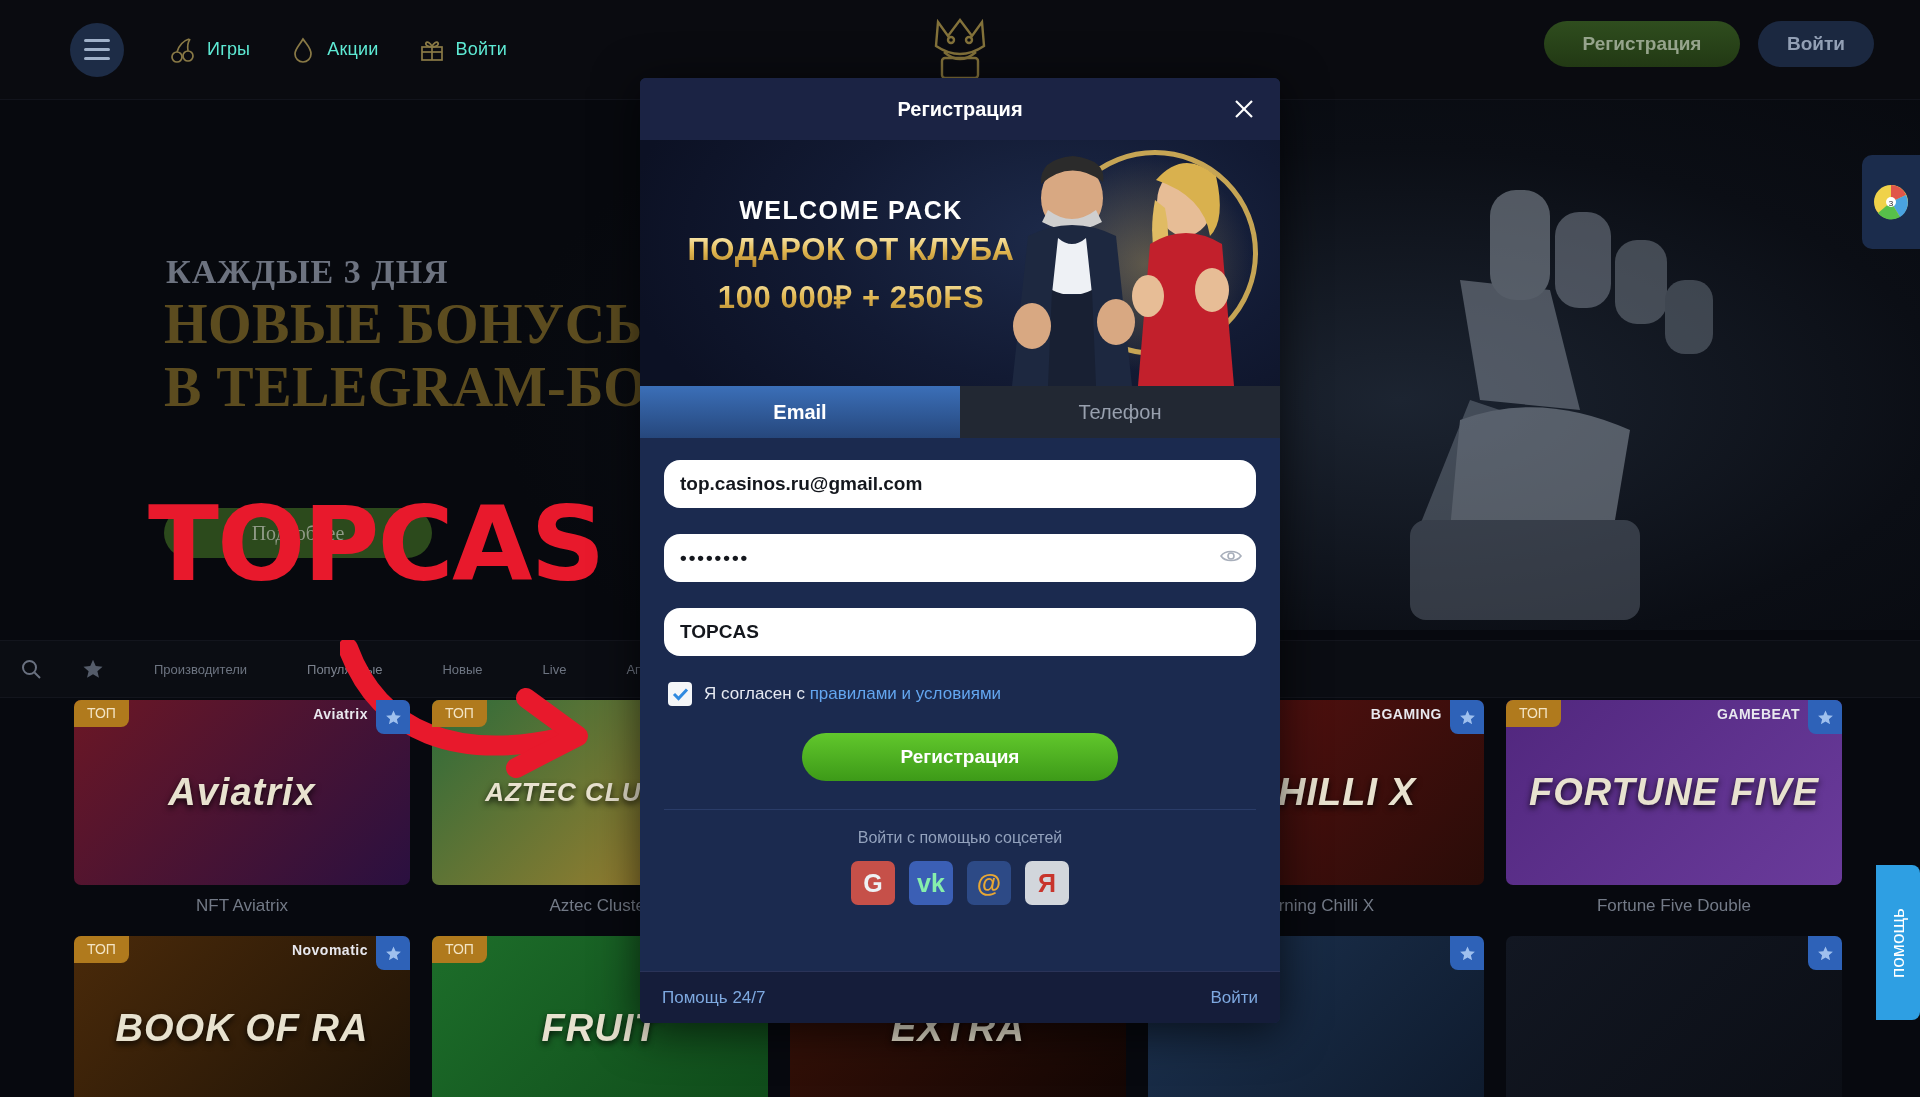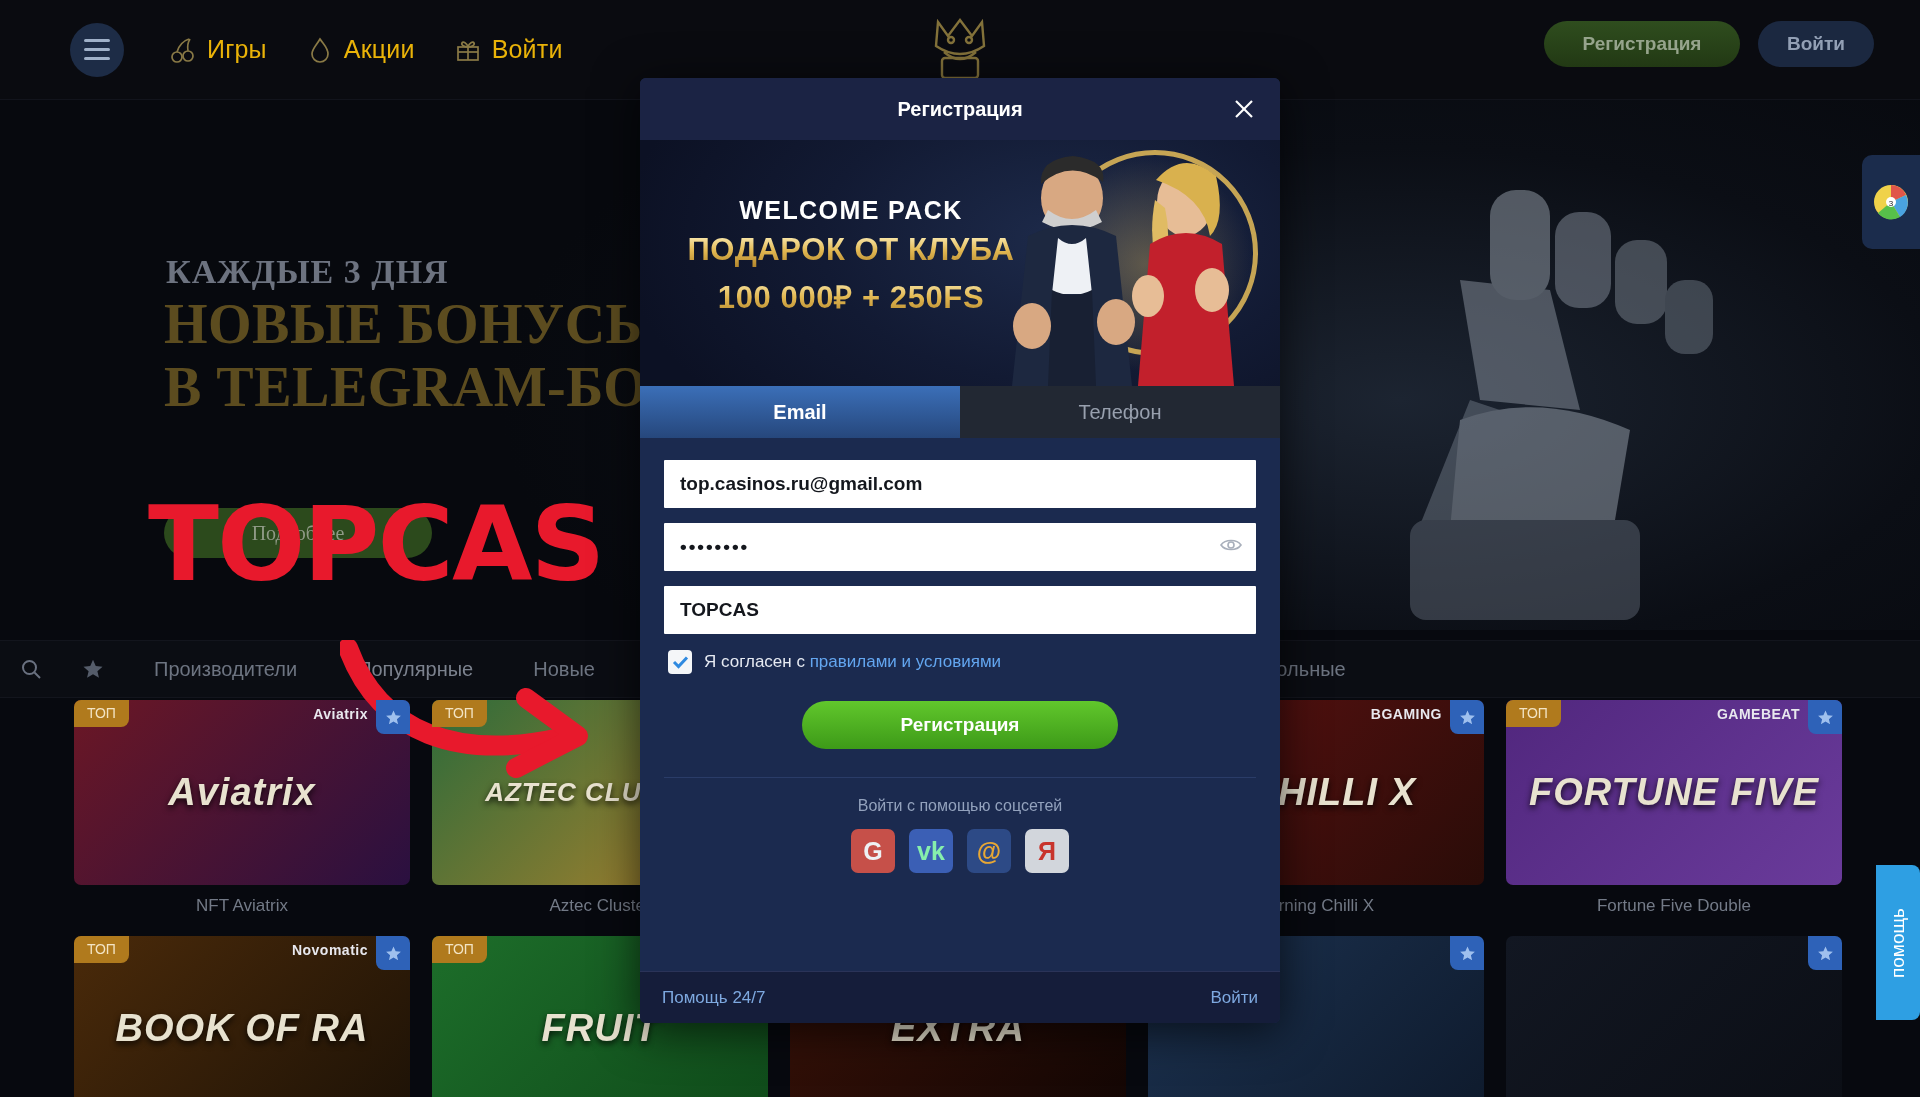--- a/index.html
+++ b/index.html
@@ -22,21 +22,21 @@
   }
   .burger {
     width: 54px; height: 54px; border-radius: 50%;
     background: #1d2c46; margin-left: 70px;
     display: flex; flex-direction: column; justify-content: center;
     align-items: center; gap: 6px; cursor: pointer;
   }
   .burger i { display: block; width: 26px; height: 3px; background: #9fb0c8; border-radius: 2px; }
   .hnav { display: flex; align-items: center; gap: 40px; margin-left: 46px; }
   .hnav-item { display: flex; align-items: center; gap: 11px; cursor: pointer; }
-  .hnav-item .lbl { font-size: 25px; color: #eab308; letter-spacing: .2px; }
+  .hnav-item .lbl { font-size: 18px; color: #5eead4; letter-spacing: .2px; }
   .hnav-ico { width: 26px; height: 28px; display:block; }
 
   .logo-wrap {
     position: absolute; left: 50%; top: 6px; transform: translateX(-50%);
     width: 112px; height: 86px; opacity: .93;
   }
 
   .bonus-pill {
     position: absolute; right: 378px; top: 26px; height: 50px;
     background: #0e0f14; border-radius: 26px;
@@ -99,21 +99,21 @@
 
   
   .catnav {
     position: absolute; top: 640px; left: 0; width: 1920px; height: 58px;
     background: #0b0d13; display: flex; align-items: center;
     border-top: 1px solid #13151d; border-bottom: 1px solid #13151d;
   }
   .cat-ico-btn { width: 62px; height: 58px; display:flex; align-items:center; justify-content:center; cursor:pointer; }
   .cat-item {
     height: 58px; padding: 0 30px; display: flex; align-items: center;
-    font-size: 20px; color: #6d7481; cursor: pointer;
+    font-size: 13px; color: #6d7481; cursor: pointer;
   }
   .cat-item.pop { color: #7c828e; }
 
   
   .grid {
     position: absolute; top: 700px; left: 74px; width: 1790px;
     display: grid; grid-template-columns: repeat(5, 336px); gap: 20px 22px;
   }
   .tile { width: 336px; cursor: pointer; }
   .tile-img {
@@ -210,22 +210,22 @@
   .m-tabs { display: flex; height: 52px; }
   .m-tab {
     flex: 1; display: flex; align-items: center; justify-content: center;
     font-size: 20px; cursor: pointer;
   }
   .m-tab.on { background: linear-gradient(180deg,#3b6fb8,#26477c); color: #fff; font-weight: bold; }
   .m-tab.off { background: #222833; color: #98a0ae; }
 
   .m-form { padding: 22px 24px 0; }
   .fld {
-    position: relative; width: 592px; height: 48px; margin-bottom: 15px;
-    background: #fff; border-radius: 1px; display: flex; align-items: center;
+    position: relative; width: 592px; height: 48px; margin-bottom: 26px;
+    background: #fff; border-radius: 16px; display: flex; align-items: center;
   }
   .fld input {
     width: 100%; height: 100%; border: 0; outline: none; background: transparent;
     font-size: 19px; color: #14171d; padding: 0 16px;
     font-family: "Liberation Sans", sans-serif; font-weight: bold;
   }
   .fld input.pw { letter-spacing: 2px; }
   .eye { position: absolute; right: 14px; top: 14px; cursor: pointer; }
 
   .agree { display: flex; align-items: center; gap: 12px; margin: 16px 0 0 4px; }

